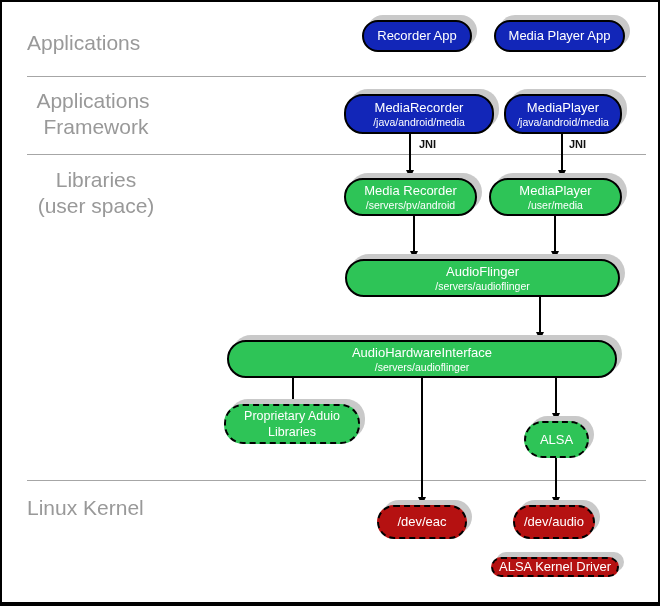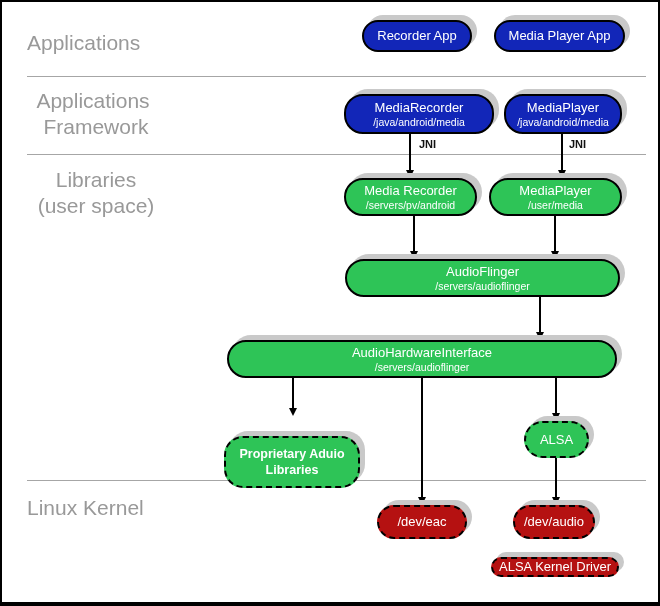--- a/index.html
+++ b/index.html
@@ -120,21 +120,21 @@
     <div class="pill-path">/servers/audioflinger</div>
   </div>
 
   <div class="vline" style="left:290.25px;top:376px;height:31px;"></div>
   <div class="ahead" style="left:286.5px;top:406px;"></div>
   <div class="vline" style="left:419.25px;top:376px;height:120px;"></div>
   <div class="ahead" style="left:415.5px;top:495px;"></div>
   <div class="vline" style="left:553.25px;top:376px;height:36px;"></div>
   <div class="ahead" style="left:549.5px;top:411px;"></div>
 
-  <div class="pill green dashed" style="left:222px;top:434px;width:136px;height:52px;font-weight:bold;">
+  <div class="pill green dashed" style="left:222px;top:402px;width:136px;height:40px;">
     <div class="pill-line">Proprietary Aduio</div>
     <div class="pill-line">Libraries</div>
   </div>
   <div class="pill green dashed" style="left:522px;top:419px;width:65px;height:37px;">
     <div class="pill-title">ALSA</div>
   </div>
 
   <div class="vline" style="left:553.25px;top:456px;height:40px;"></div>
   <div class="ahead" style="left:549.5px;top:495px;"></div>
 

